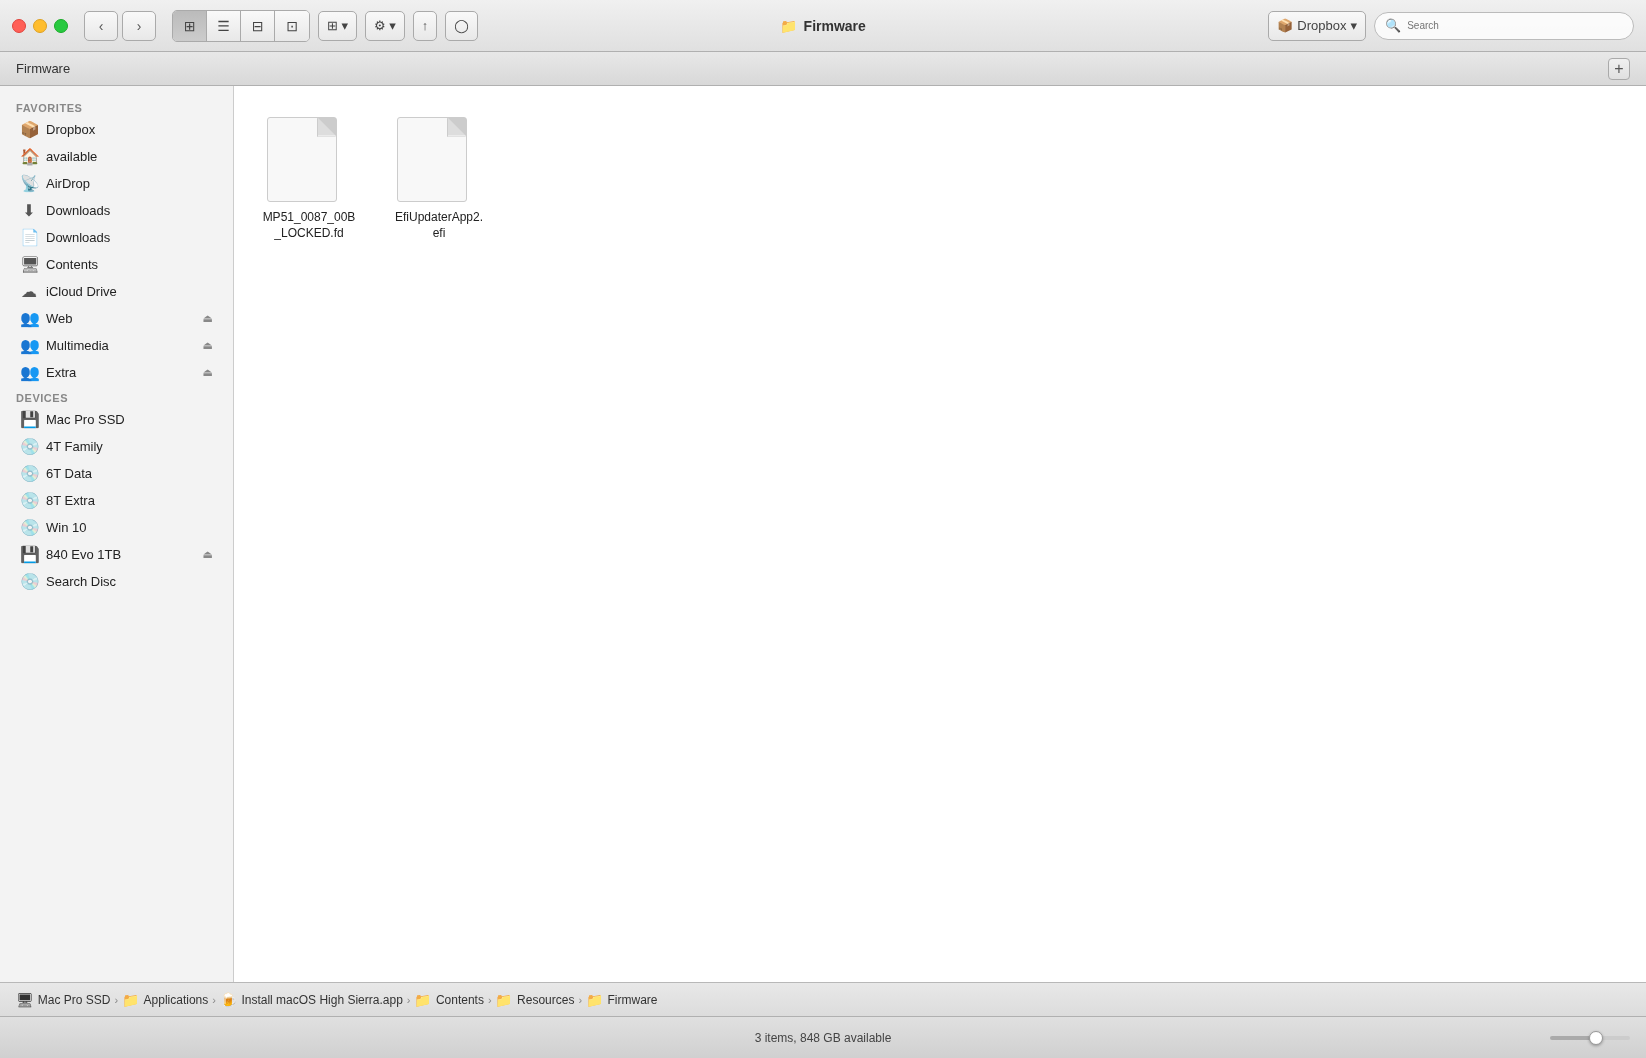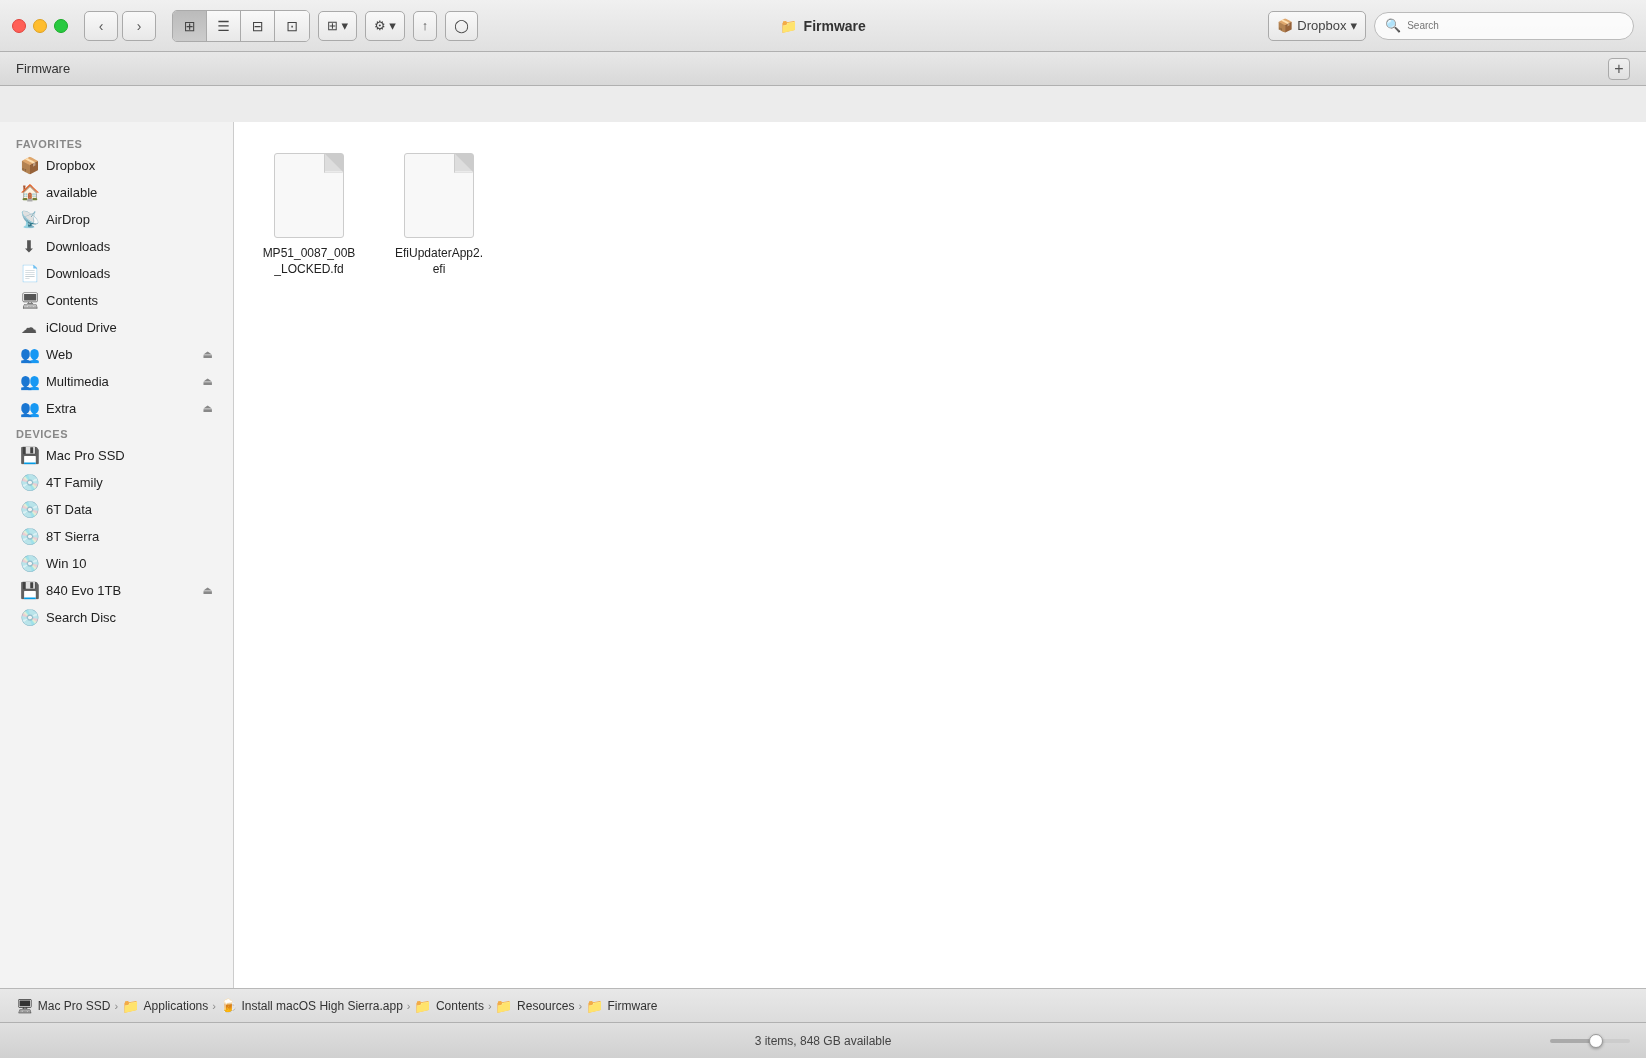--- a/index.html
+++ b/index.html
@@ -180,21 +180,20 @@
       font-size: 16px;
       color: #555;
       background: linear-gradient(to bottom, #f0f0f0, #e0e0e0);
     }
 
     
     .main-area {
       display: flex;
       flex: 1;
       overflow: hidden;
-      margin-top: 36px;
     }
 
     
     .sidebar {
       width: 234px;
       min-width: 234px;
       background: #f3f3f3;
       border-right: 1px solid #ccc;
       overflow-y: auto;
       padding: 10px 0;
@@ -256,21 +255,20 @@
       display: flex;
       flex-wrap: wrap;
       padding: 20px;
       gap: 20px;
       align-content: flex-start;
     }
 
     .file-item {
       display: flex;
       flex-direction: column;
-      align-items: center;
       width: 110px;
       cursor: pointer;
       padding: 8px;
       border-radius: 6px;
     }
 
     .file-icon-wrapper {
       width: 80px;
       height: 90px;
       position: relative;
@@ -331,21 +329,21 @@
       margin-top: 6px;
       line-height: 1.3;
       word-break: break-word;
       max-width: 100px;
     }
 
     
     .status-bar {
       background: linear-gradient(to bottom, #e0e0e0, #d0d0d0);
       border-top: 1px solid #b0b0b0;
-      height: 36px;
+      height: 42px;
       display: flex;
       align-items: center;
       padding: 0 16px;
       justify-content: space-between;
     }
 
     .status-text {
       font-size: 12px;
       color: #444;
       flex: 1;
@@ -550,21 +548,21 @@
     <div class="sidebar-item">
       <span class="sidebar-icon">💿</span>
       <span>4T Family</span>
     </div>
     <div class="sidebar-item">
       <span class="sidebar-icon">💿</span>
       <span>6T Data</span>
     </div>
     <div class="sidebar-item">
       <span class="sidebar-icon">💿</span>
-      <span>8T Sierra</span>
+      <span>8T Extra</span>
     </div>
     <div class="sidebar-item">
       <span class="sidebar-icon">💿</span>
       <span>Win 10</span>
     </div>
     <div class="sidebar-item has-eject">
       <div class="sidebar-item-left">
         <span class="sidebar-icon">💾</span>
         <span>840 Evo 1TB</span>
       </div>

